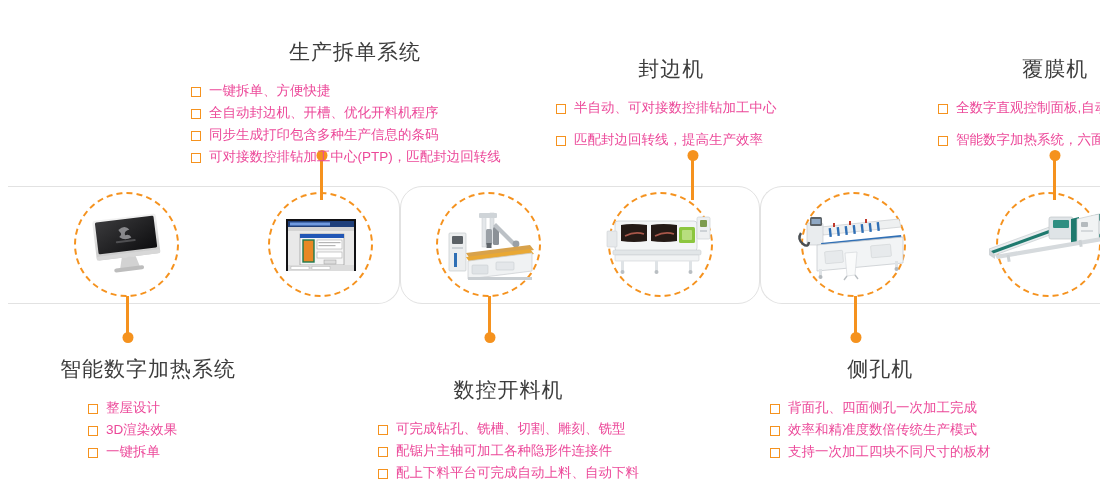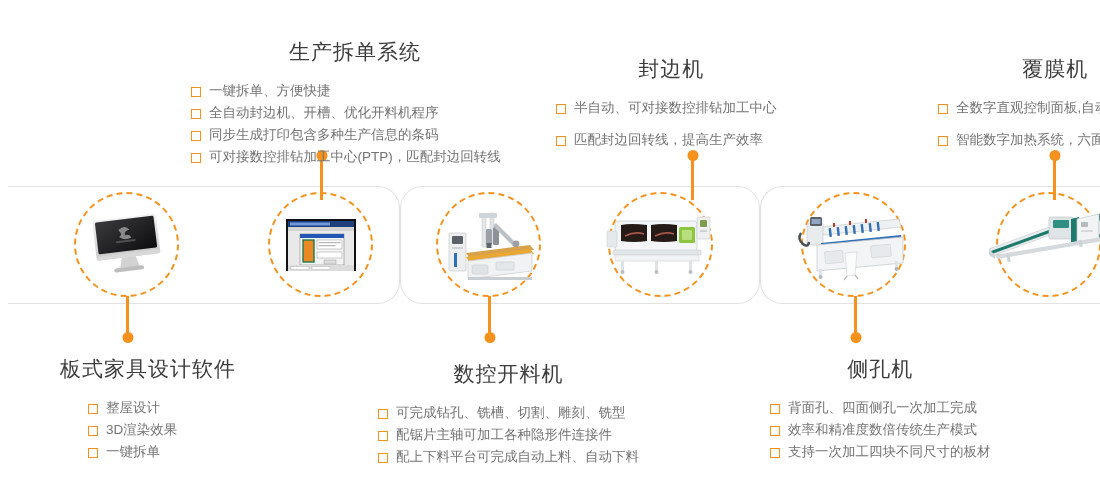--- a/index.html
+++ b/index.html
@@ -76,21 +76,21 @@
     font-weight: 400;
     color: #3d3d3d;
     letter-spacing: 1px;
     margin-bottom: 14px;
     white-space: nowrap;
   }
   .block ul { list-style: none; }
   .block li {
     font-size: 13.5px;
     line-height: 22px;
-    color: #737373;
+    color: #ec4899;
     white-space: nowrap;
     position: relative;
     padding-left: 18px;
   }
   .block li.sp { margin-bottom: 10px; }
   .block li::before {
     content: "";
     position: absolute;
     left: 0;
     top: 7px;
@@ -338,29 +338,29 @@
 
   <div class="block" style="left:890px; top:55px;">
     <h3 style="text-align:center; margin-left:10px;">覆膜机</h3>
     <ul>
       <li class="sp">全数字直观控制面板,自动化程度高</li>
       <li>智能数字加热系统，六面加强保温</li>
     </ul>
   </div>
 
   <div class="block" style="left:12px; top:355px;">
-    <h3>板式家具设计软件</h3>
+    <h3>智能数字加热系统</h3>
     <ul style="margin-left:28px;">
       <li>整屋设计</li>
       <li>3D渲染效果</li>
       <li>一键拆单</li>
     </ul>
   </div>
 
-  <div class="block" style="left:330px; top:360px;">
+  <div class="block" style="left:330px; top:376px;">
     <h3 style="text-align:center;">数控开料机</h3>
     <ul>
       <li>可完成钻孔、铣槽、切割、雕刻、铣型</li>
       <li>配锯片主轴可加工各种隐形件连接件</li>
       <li>配上下料平台可完成自动上料、自动下料</li>
     </ul>
   </div>
 
   <div class="block" style="left:722px; top:355px;">
     <h3 style="text-align:center;">侧孔机</h3>

